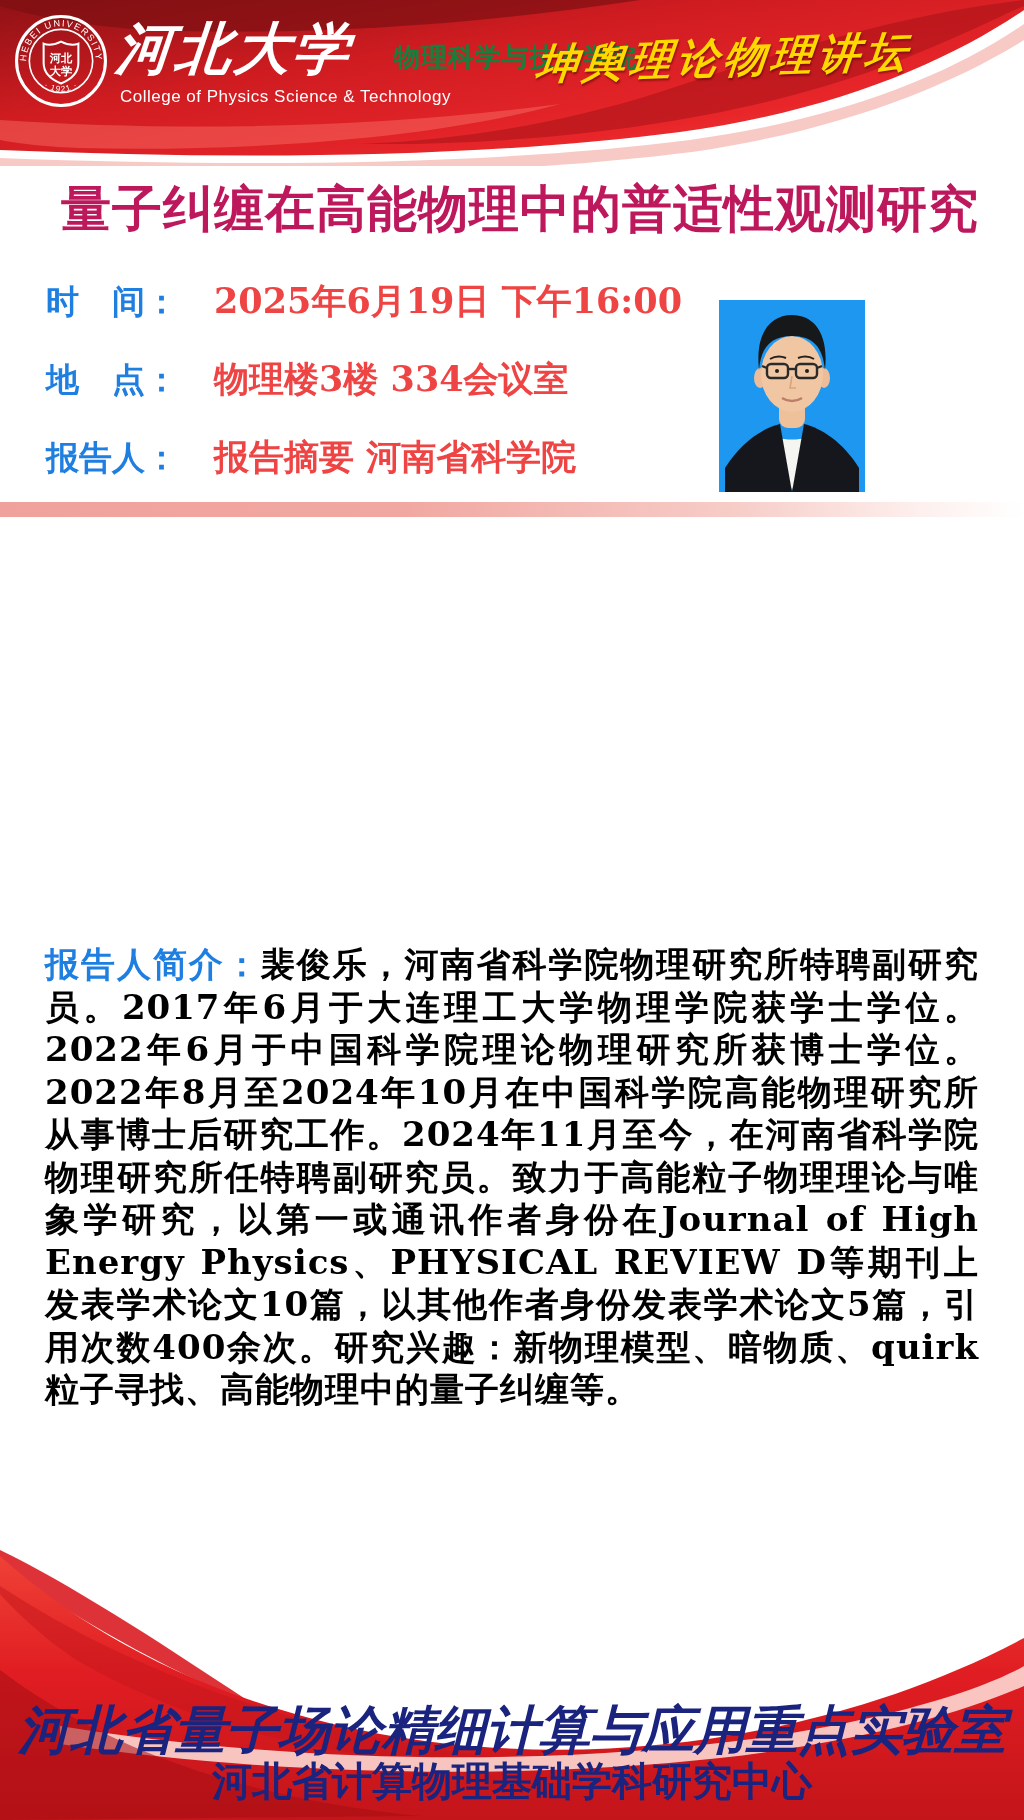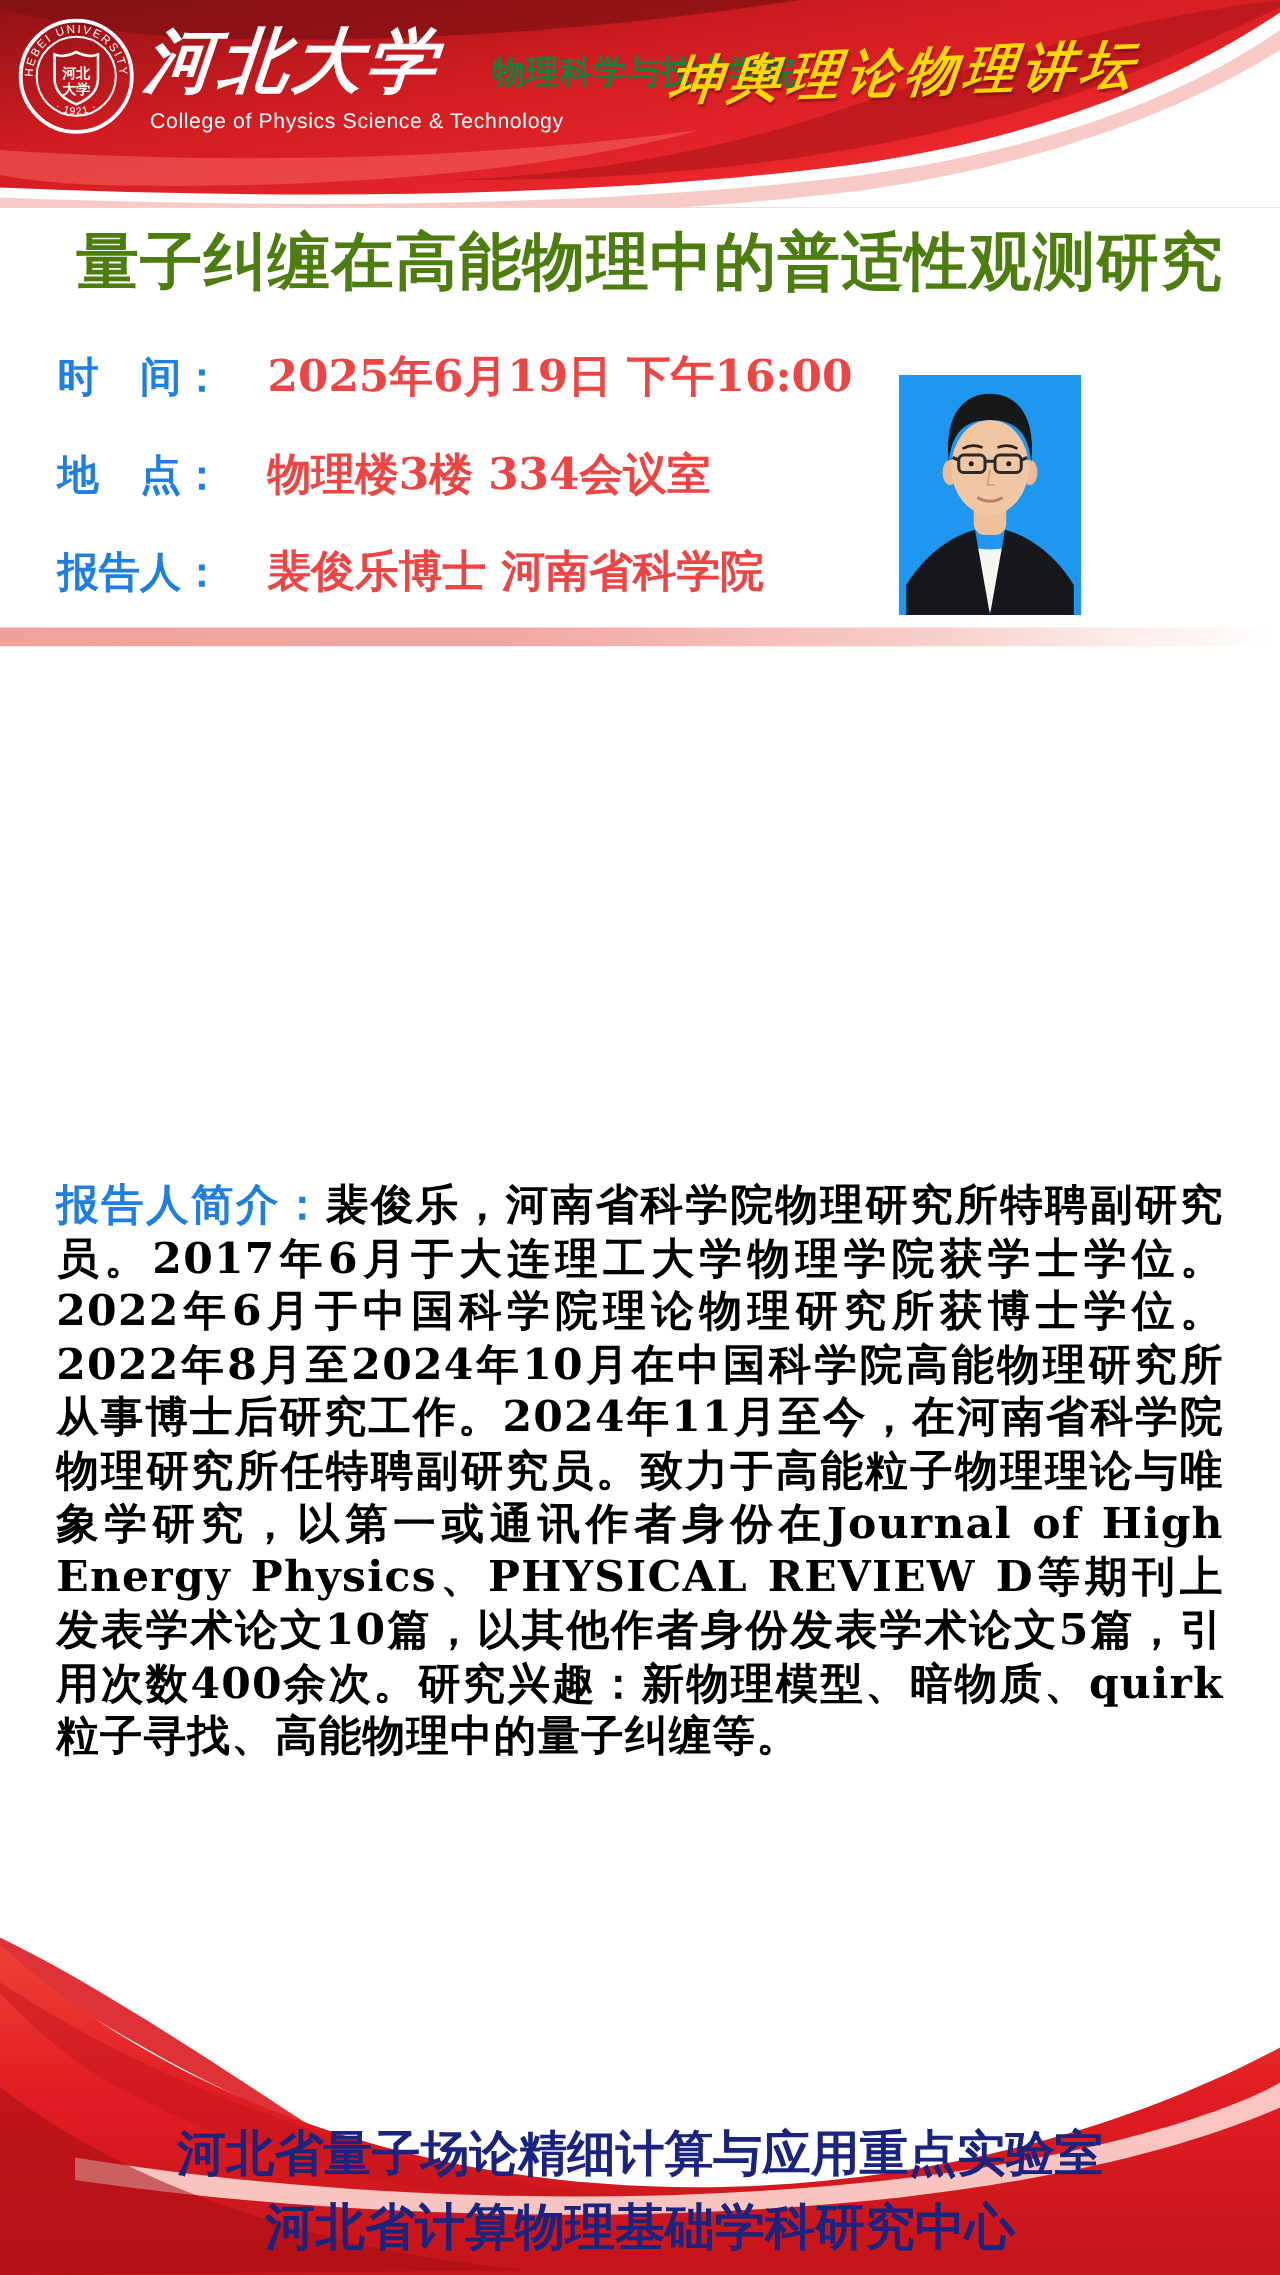--- a/index.html
+++ b/index.html
@@ -15,21 +15,21 @@
   .college-cn{position:absolute;left:394px;top:40px;font-size:26px;font-weight:bold;color:#15803d;
               font-family:"Liberation Sans",sans-serif;white-space:nowrap;letter-spacing:1px;}
   .college-en{position:absolute;left:120px;top:87px;font-size:17px;color:#ffffff;
               font-family:"Liberation Sans",sans-serif;white-space:nowrap;letter-spacing:.5px;}
   .forum{position:absolute;left:536px;top:30px;font-size:42px;font-weight:bold;font-style:italic;
          color:#ffd800;letter-spacing:5px;white-space:nowrap;transform:rotate(-2deg) skewX(-8deg);
          text-shadow:1px 2px 2px rgba(80,0,0,.55);}
 
   
   .title{position:absolute;left:16px;right:0;top:176px;margin:0;text-align:center;
-         font-size:50px;font-weight:bold;color:#4d7c0f;letter-spacing:1px;white-space:nowrap;}
+         font-size:50px;font-weight:bold;color:#be185d;letter-spacing:1px;white-space:nowrap;}
 
   
   .info{position:absolute;left:46px;top:278px;width:660px;}
   .info-row{display:flex;align-items:baseline;margin-bottom:31px;gap:20px;}
   .info-label{color:#1f7fe1;font-size:33px;font-weight:bold;white-space:pre;flex:0 0 auto;}
   .info-value{color:#ef4444;font-size:35px;font-weight:bold;margin-left:16px;white-space:nowrap;}
 
   
   .photo{position:absolute;left:719px;top:300px;width:146px;height:192px;display:block;}
 
@@ -42,21 +42,21 @@
         font-weight:bold;color:#000000;text-align:justify;letter-spacing:1px;}
   .abstract{top:551px;}
   .bio{top:943px;}
   .section-label{color:#1f7fe1;}
 
   
   .footer{position:absolute;left:0;bottom:0;width:1024px;height:270px;}
   .footer-wave{position:absolute;left:0;top:0;display:block;}
   .footer-text{position:absolute;left:0;right:0;text-align:center;color:#1a237e;font-weight:bold;
                font-family:"Liberation Sans",sans-serif;white-space:nowrap;}
-  .footer-line1{top:146px;font-size:39px;}
+  .footer-line1{top:146px;font-size:52px;font-style:italic;}
   .footer-line2{top:204px;font-size:40px;}
 </style>
 </head>
 <body>
 
 <div class="poster">
 
   <div class="header">
     <svg class="header-wave" width="1024" height="166" viewBox="0 0 1024 166">
       <defs>
@@ -105,21 +105,21 @@
     <div class="info-row">
       <span class="info-label">时　间：</span>
       <span class="info-value">2025年6月19日 下午16:00</span>
     </div>
     <div class="info-row">
       <span class="info-label">地　点：</span>
       <span class="info-value">物理楼3楼 334会议室</span>
     </div>
     <div class="info-row">
       <span class="info-label">报告人：</span>
-      <span class="info-value">裴俊乐博士 河南省科学院</span>
+      <span class="info-value">报告摘要 河南省科学院</span>
     </div>
   </div>
 
   <svg class="photo" viewBox="0 0 146 192">
     <rect x="0" y="0" width="146" height="192" fill="#1e97f0"></rect>
     <rect x="60" y="98" width="26" height="30" rx="9" fill="#eec19b"></rect>
     <path d="M48,132 L73,190 L98,132 C90,142 56,142 48,132 Z" fill="#f5f5f2"></path>
     <path d="M6,192 L6,168 C22,142 44,128 61,124 L73,192 Z" fill="#15171c"></path>
     <path d="M140,192 L140,168 C124,142 102,128 85,124 L73,192 Z" fill="#15171c"></path>
     <ellipse cx="41" cy="78" rx="6" ry="10" fill="#ecbd98"></ellipse>

